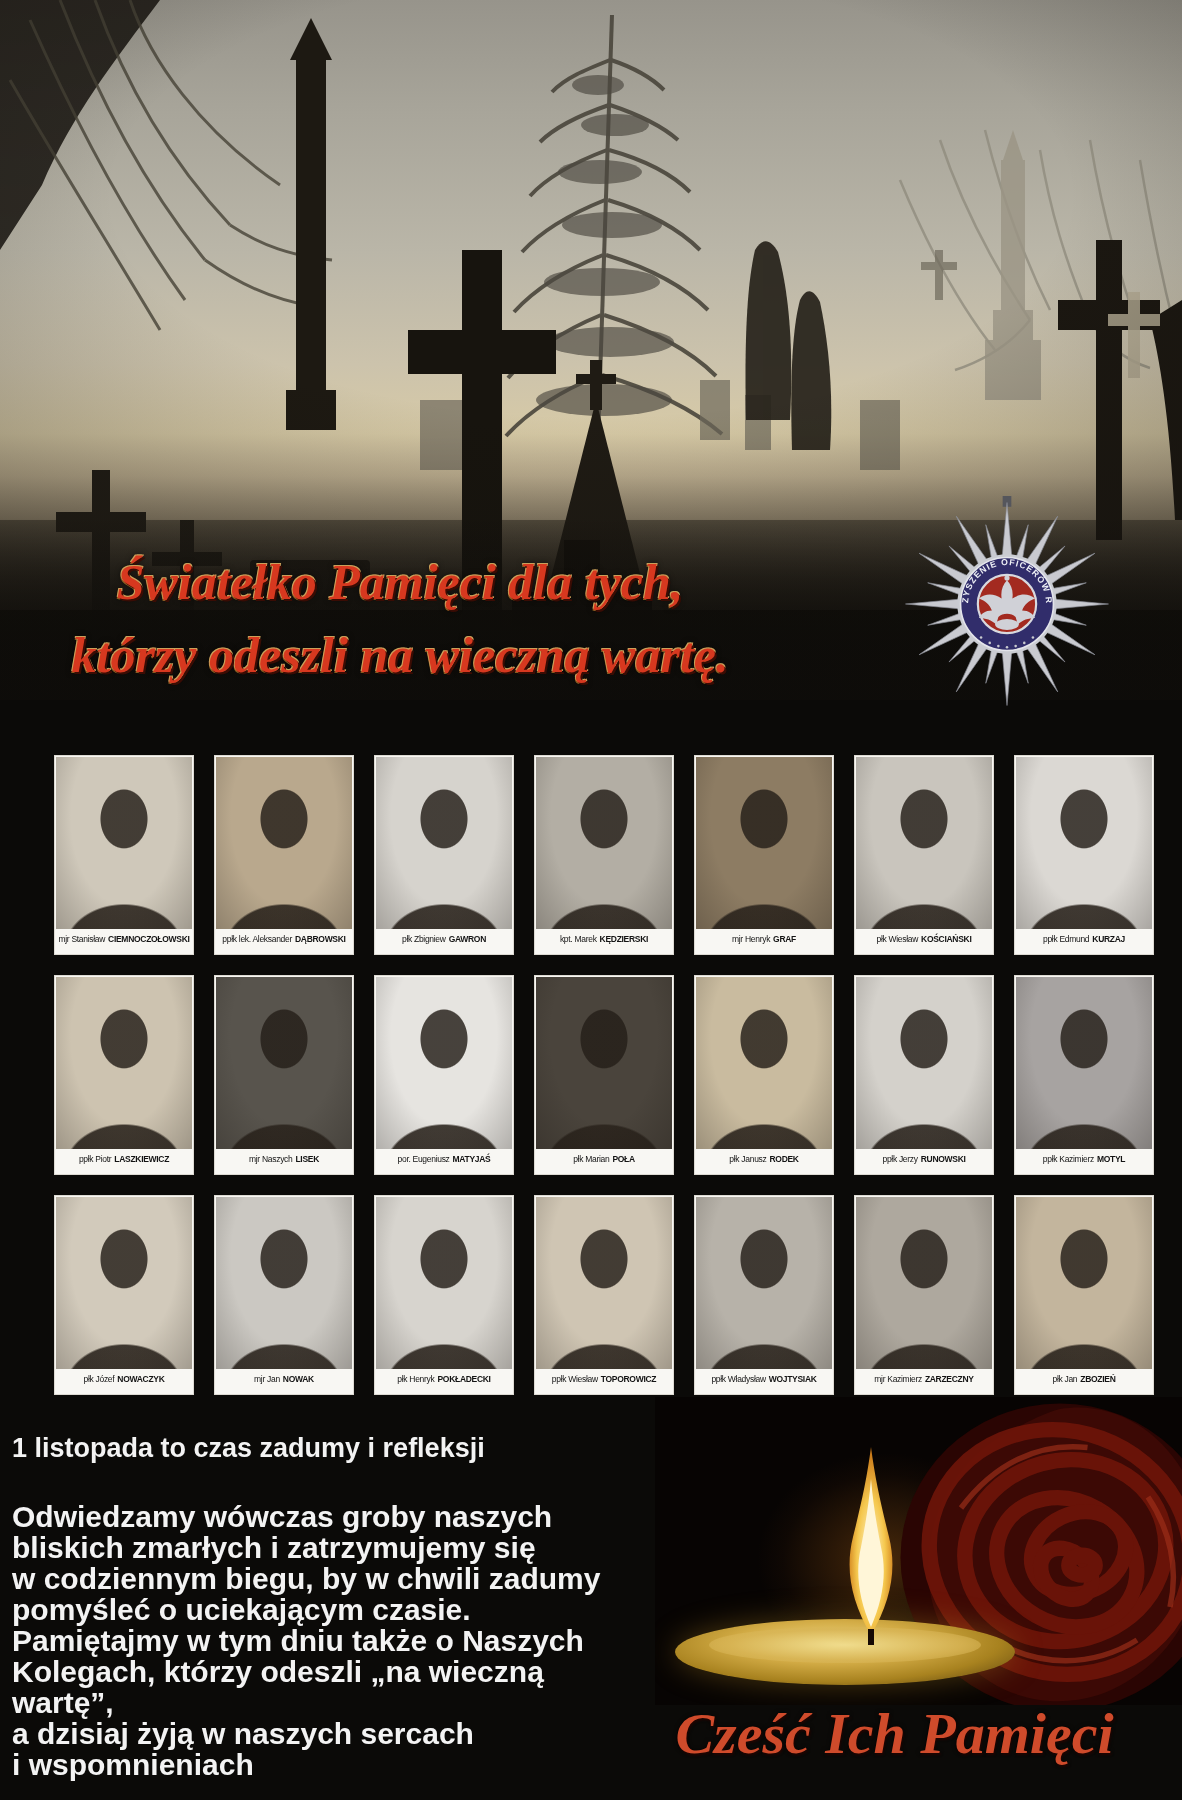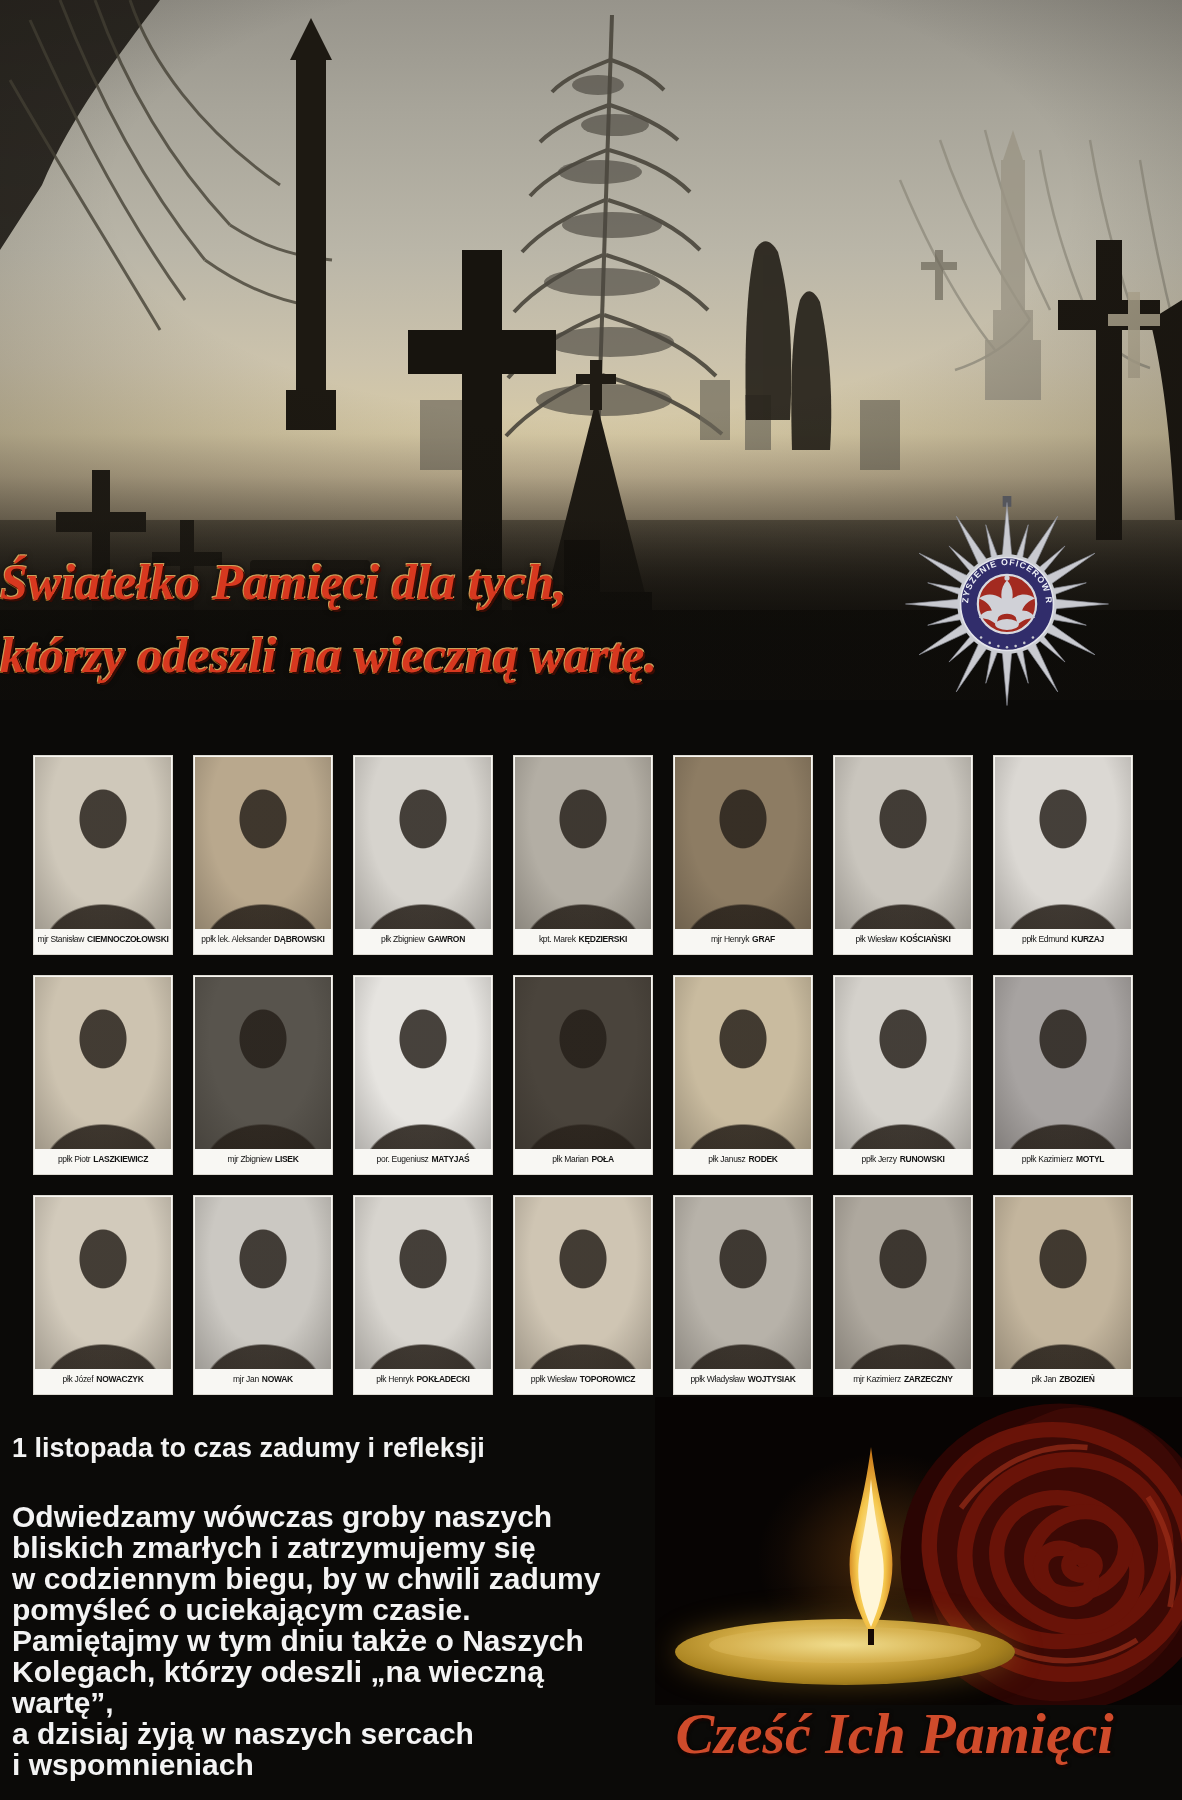--- a/index.html
+++ b/index.html
@@ -9,30 +9,30 @@
   
   .cemetery{position:absolute;left:0;top:0;width:1182px;height:700px;
     background:linear-gradient(180deg,#97948b 0%,#a8a59a 16%,#bab6a8 36%,#ccc3ac 52%,
       #d7caa6 62%,#c0b192 68%,#887c66 75%,#463e32 83%,#1c1812 91%,#0b0a08 98%);}
   .cemetery::after{content:"";position:absolute;inset:0;
     background:radial-gradient(ellipse 90% 70% at 50% 28%,transparent 45%,rgba(18,16,12,.38) 92%),
                linear-gradient(180deg,transparent 74%,rgba(11,10,8,.85) 92%,#0b0a08 100%);}
   .scenery{position:absolute;inset:0;width:100%;height:100%;}
 
   
-  .title{position:absolute;left:0;top:546px;width:800px;text-align:left;
+  .title{position:absolute;left:0;top:546px;width:800px;text-align:center;
     font-family:"Liberation Serif",serif;font-style:italic;font-weight:bold;
     font-size:50px;line-height:73px;
     text-shadow:2px 2px 0 #3a0c04,-1px -1px 0 #caa05a,1px -1px 0 #caa05a,-1px 1px 0 #8a5a20,0 0 6px rgba(0,0,0,.8);}
 
   
   .badge{position:absolute;left:886px;top:496px;width:242px;height:216px;}
 
   
-  .grid{position:absolute;left:33px;top:755px;display:grid;
+  .grid{position:absolute;left:54px;top:755px;display:grid;
     grid-template-columns:repeat(7,140px);grid-auto-rows:200px;column-gap:21px;row-gap:19px;gap:20px;}
   .card{margin:0;background:#f8f7f3;padding:2px;box-sizing:border-box;box-shadow:0 0 0 1px #dddad2 inset;}
   .photo{position:relative;height:172px;overflow:hidden;}
   .photo::before{content:"";position:absolute;inset:0;
     background:
       radial-gradient(ellipse 24px 30px at 50% 36%,rgba(36,30,24,.82) 96%,transparent 100%),
       radial-gradient(ellipse 60px 46px at 50% 112%,rgba(42,35,28,.88) 96%,transparent 100%);}
   .photo::after{content:"";position:absolute;inset:0;
     background:radial-gradient(ellipse at 50% 35%,transparent 55%,rgba(20,16,12,.25) 100%);}
   .cap{height:20px;display:flex;align-items:center;justify-content:center;
@@ -287,21 +287,21 @@
     <figure class="card">
       <div class="photo" style="background-color: rgb(205, 195, 176);"></div>
       <figcaption class="cap">
           <span>ppłk Piotr</span>
           <b>LASZKIEWICZ</b>
         </figcaption>
     </figure>
     <figure class="card">
       <div class="photo" style="background-color: rgb(88, 84, 77);"></div>
       <figcaption class="cap">
-          <span>mjr Zbigniew</span>
+          <span>mjr Naszych</span>
           <b>LISEK</b>
         </figcaption>
     </figure>
     <figure class="card">
       <div class="photo" style="background-color: rgb(230, 228, 224);"></div>
       <figcaption class="cap">
           <span>por. Eugeniusz</span>
           <b>MATYJAŚ</b>
         </figcaption>
     </figure>

